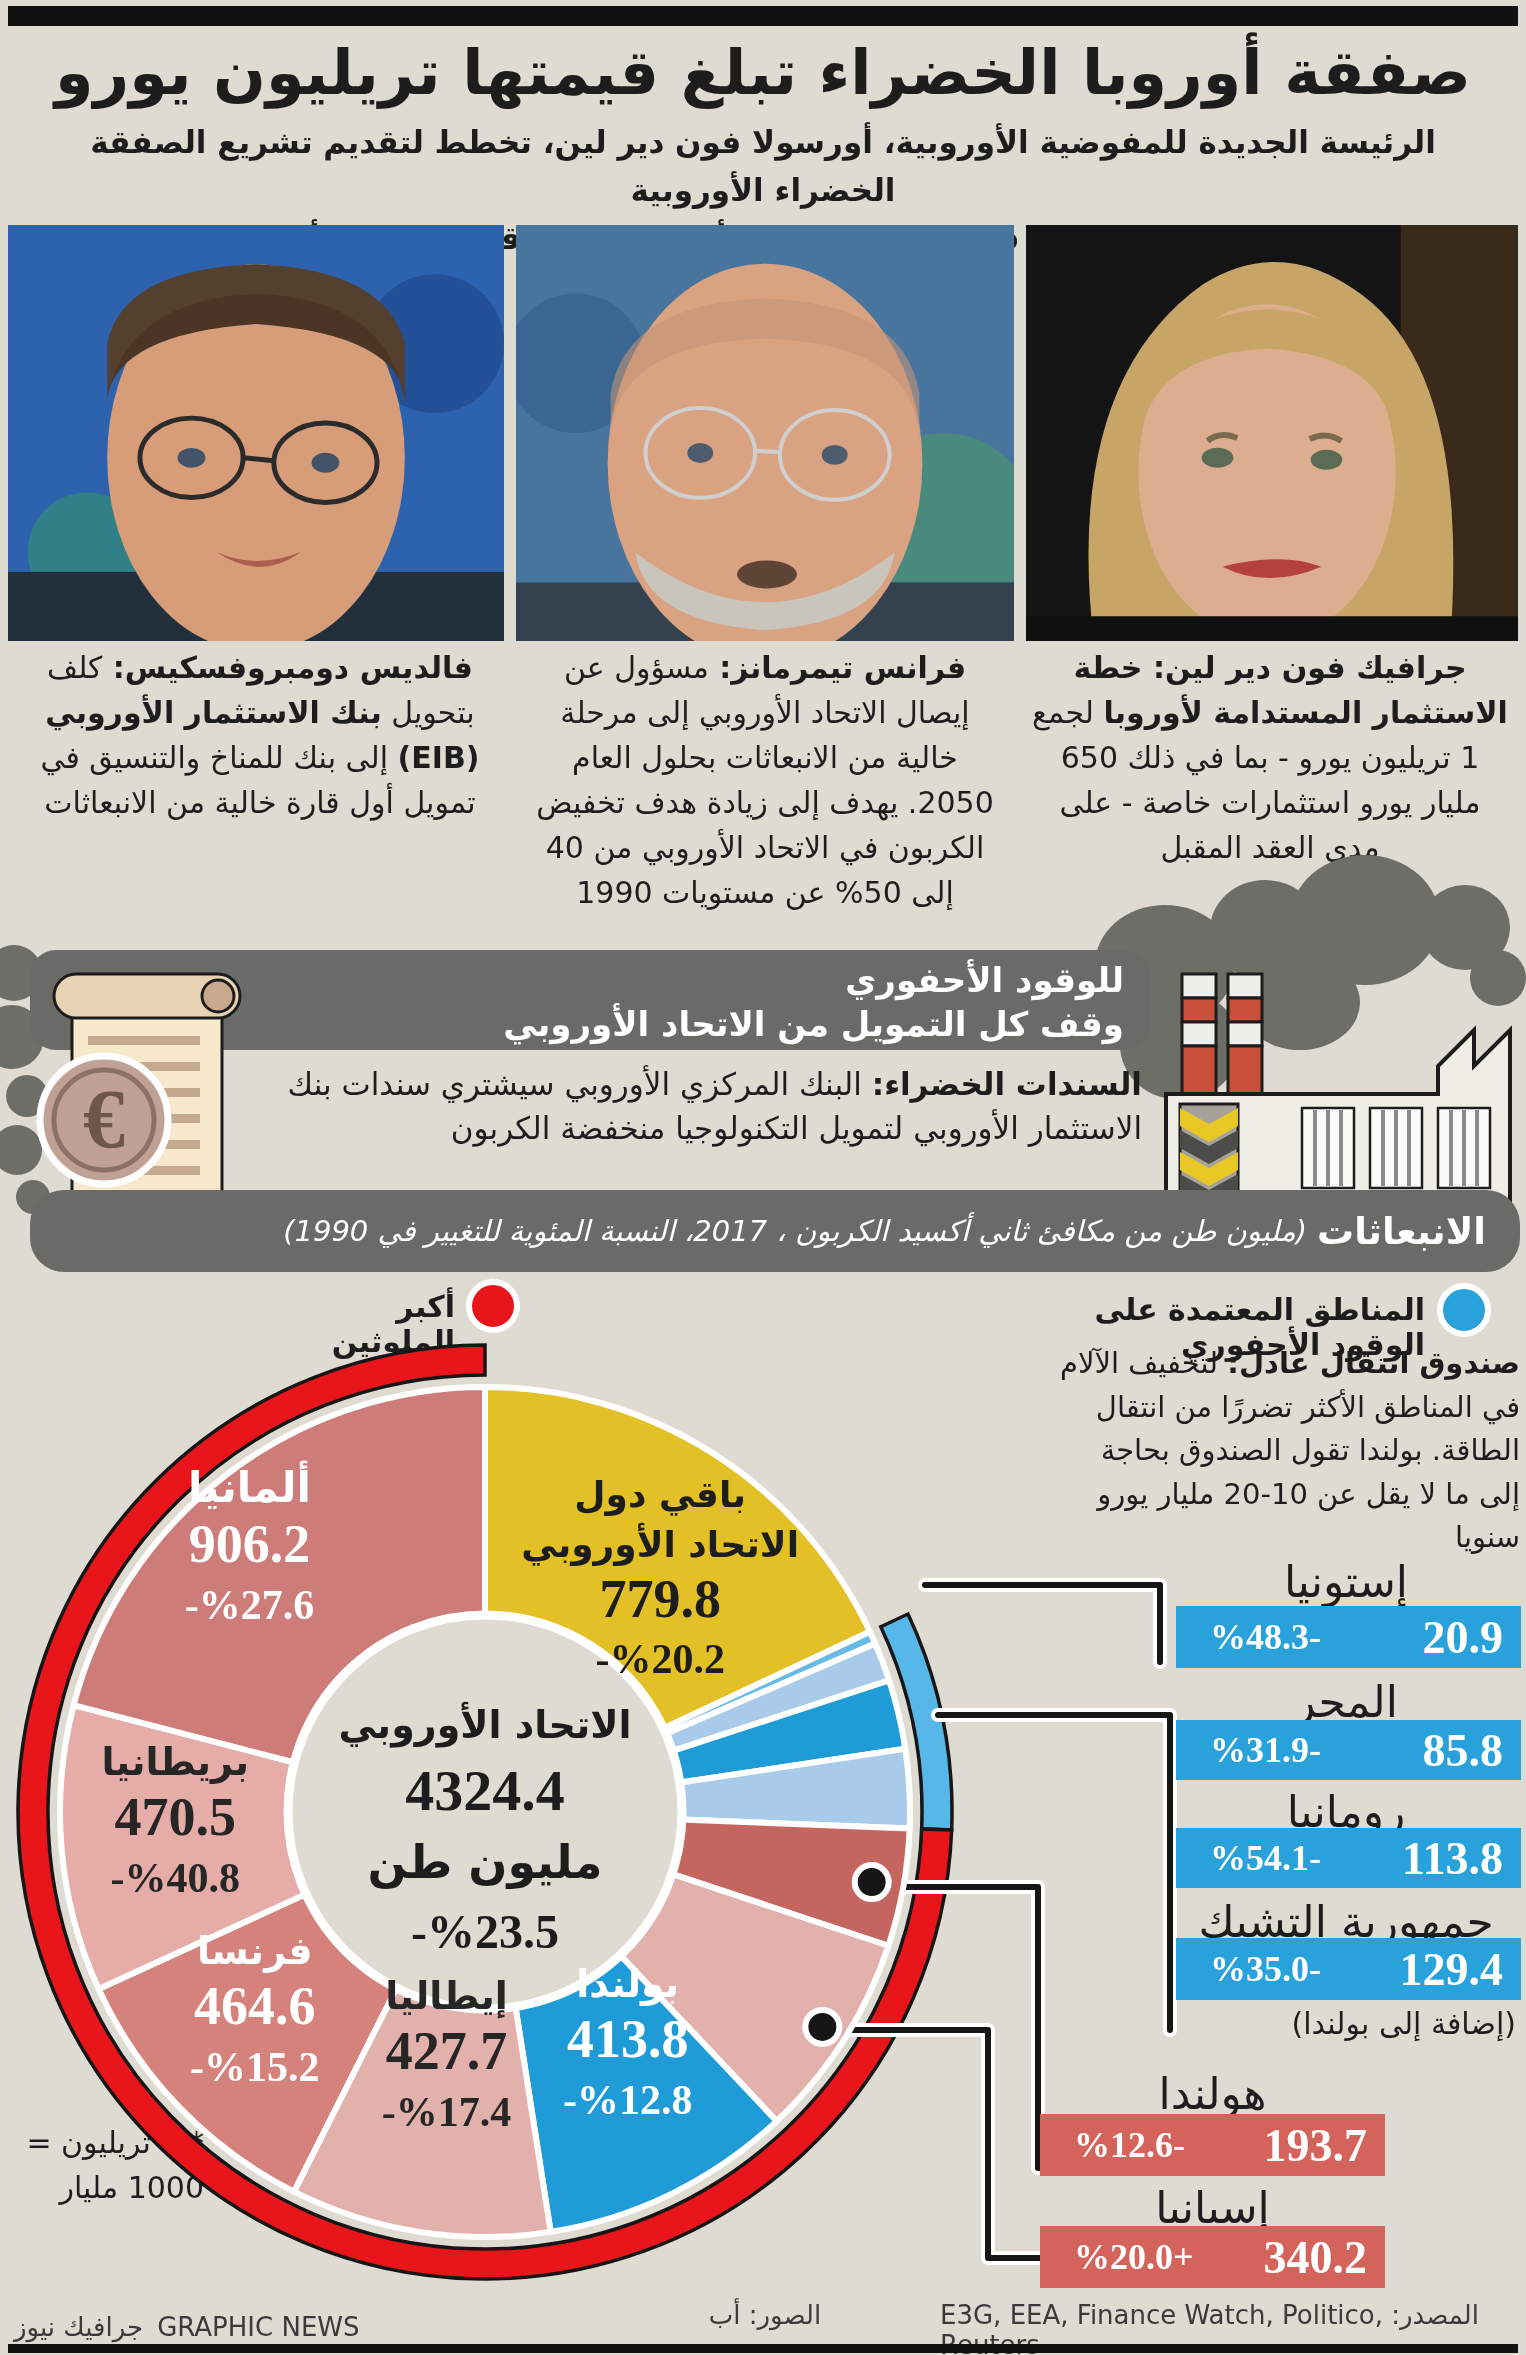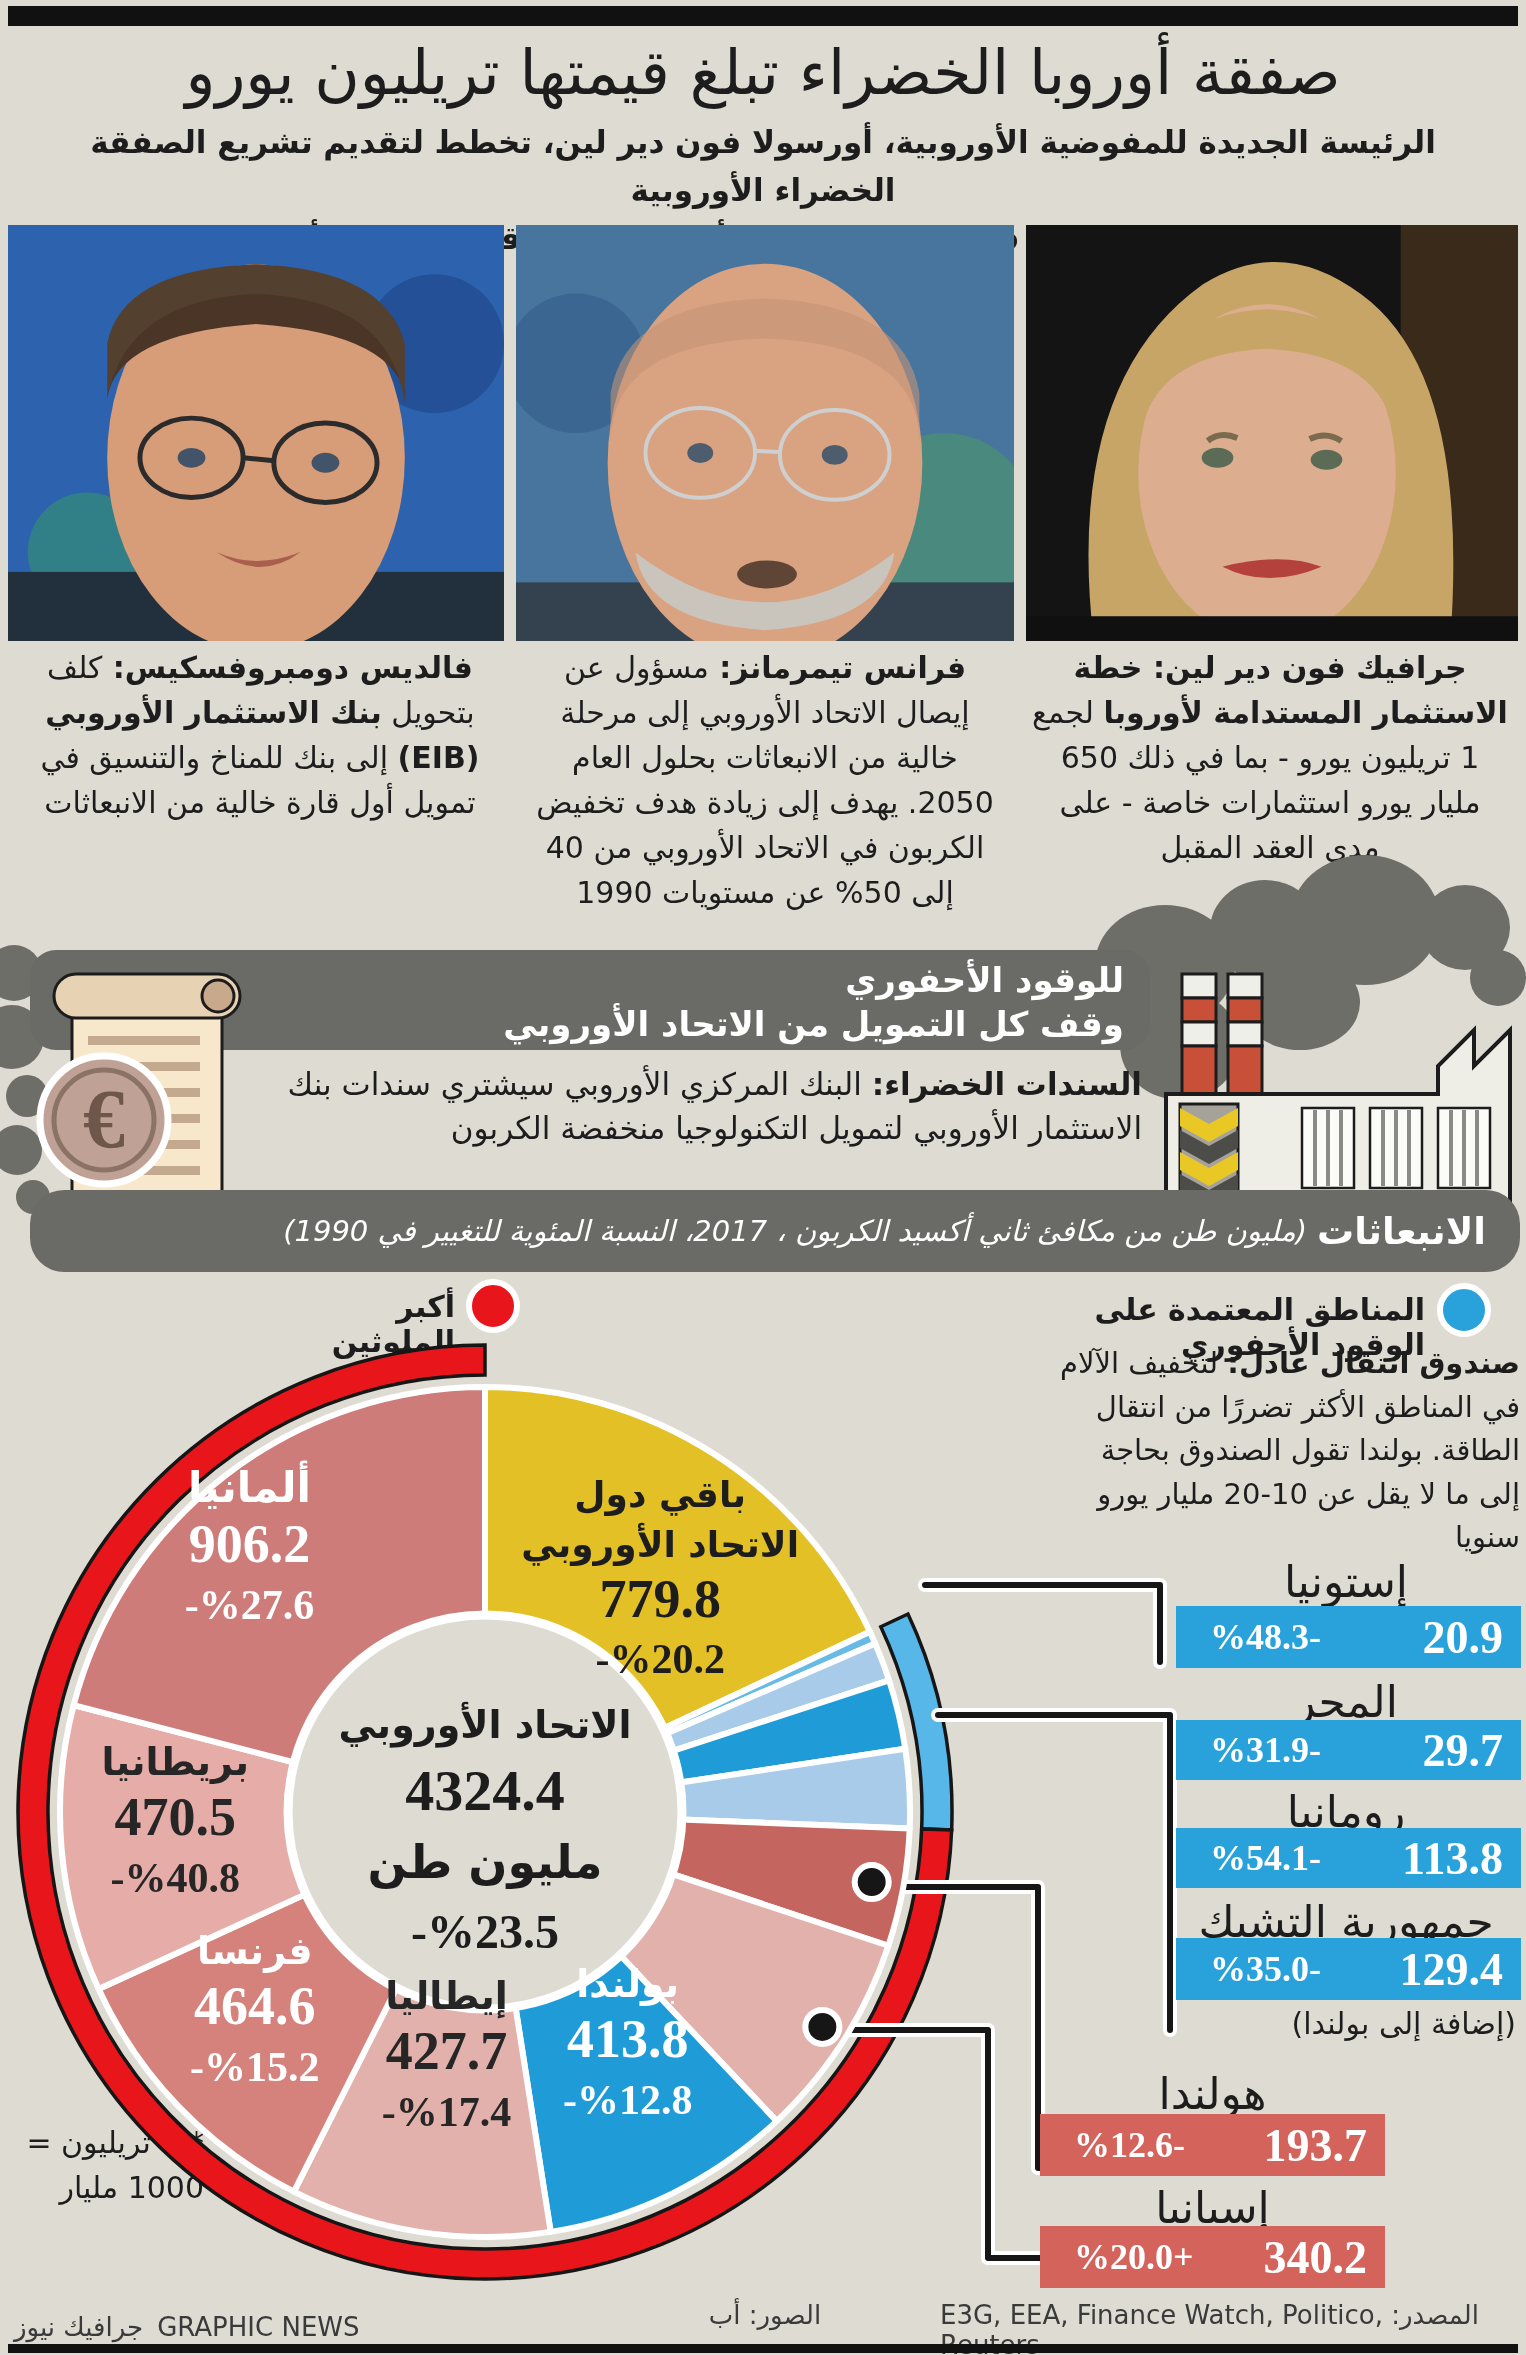--- a/index.html
+++ b/index.html
@@ -1,21 +1,21 @@
 <!DOCTYPE html>
 <html lang="ar" dir="rtl"><head>
 <meta charset="utf-8">
 <style>
   html,body{margin:0;padding:0;background:#fff;}
   .page{position:relative;width:1526px;height:2355px;background:#DEDCD2;overflow:hidden;
         direction:rtl;font-family:"DejaVu Sans",sans-serif;color:#1d1d1d;}
   .abs{position:absolute;}
   .topbar{left:8px;top:6px;width:1510px;height:20px;background:#111;}
   .botbar{left:8px;top:2344px;width:1510px;height:9px;background:#111;}
-  .title{left:0;top:40px;width:1526px;text-align:center;font-size:62px;font-weight:normal;line-height:1.05;}
+  .title{left:0;top:40px;width:1526px;text-align:center;font-size:62px;font-weight:bold;line-height:1.05;}
   .subtitle{left:40px;top:118px;width:1446px;text-align:center;font-size:31px;font-weight:bold;line-height:1.55;}
   .photo{top:225px;height:416px;overflow:hidden;background:#345;}
   .photo svg{width:100%;height:100%;display:block;}
   .bio{top:645px;width:480px;font-size:30px;line-height:1.5;text-align:center;}
   .bn{font-weight:bold;}
   .blob{position:absolute;border-radius:50%;background:#6E6E68;}
   .banner{left:30px;top:950px;width:1120px;height:100px;background:#6A6A66;border-radius:26px;
           color:#fff;font-weight:bold;font-size:34px;text-align:right;padding:8px 26px 0 0;box-sizing:border-box;line-height:1.3;}
   .greenbonds{left:280px;top:1062px;width:862px;font-size:31px;line-height:1.42;text-align:right;}
   .emis{left:30px;top:1190px;width:1490px;height:82px;background:#6A6A66;border-radius:34px;color:#fff;
@@ -271,21 +271,21 @@
     </svg>
 
   <div class="clab" style="left:1176px;top:1556px;width:340px;">إستونيا</div>
   <div class="bar bar-blue" style="left:1176px;top:1606px;width:345px;height:62px;">
     <span class="v">20.9</span>
     <span class="p">%48.3-</span>
   </div>
 
   <div class="clab" style="left:1176px;top:1676px;width:340px;">المجر</div>
   <div class="bar bar-blue" style="left:1176px;top:1720px;width:345px;height:60px;">
-    <span class="v">29.7</span>
+    <span class="v">85.8</span>
     <span class="p">%31.9-</span>
   </div>
 
   <div class="clab" style="left:1176px;top:1786px;width:340px;">رومانيا</div>
   <div class="bar bar-blue" style="left:1176px;top:1828px;width:345px;height:60px;">
     <span class="v">113.8</span>
     <span class="p">%54.1-</span>
   </div>
 
   <div class="clab" style="left:1176px;top:1896px;width:340px;">جمهورية التشيك</div>

